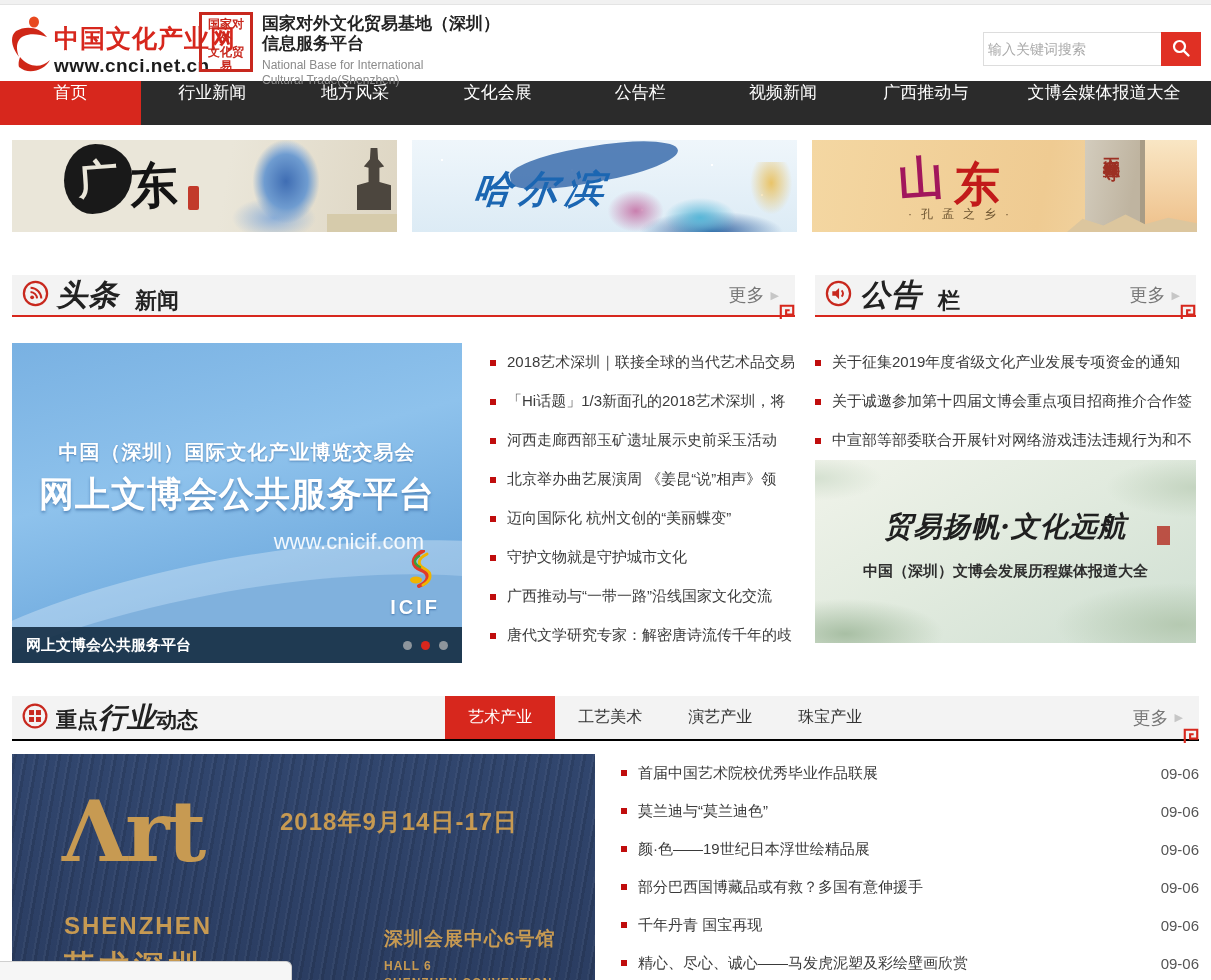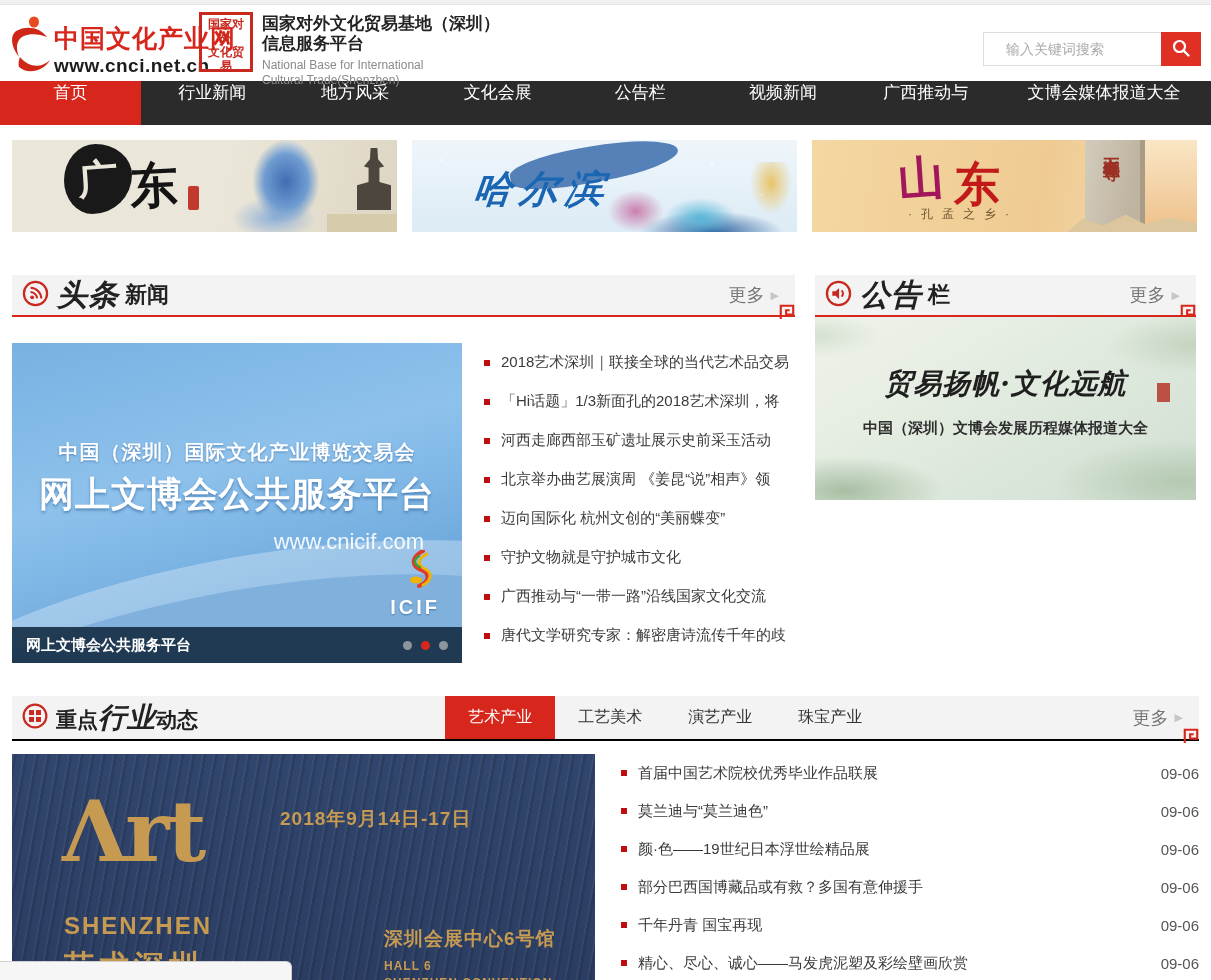--- a/index.html
+++ b/index.html
@@ -14,21 +14,21 @@
   .site-name { font-size:25px; font-weight:bold; color:#d7271d; letter-spacing:1px; }
   .site-url { font-size:19px; font-weight:bold; color:#1c1c1c; letter-spacing:.5px; }
   .seal { position:absolute; left:199px; top:7px; width:54px; height:60px;
     border:3px solid #c8281e; padding:2px 1px 0; color:#c8281e; text-align:center;
     font-family:"DejaVu Serif",serif; font-weight:bold; font-size:12px; line-height:1.18; overflow:hidden; }
   .base-text { position:absolute; left:262px; top:9px; }
   .base-cn { font-size:17px; font-weight:bold; color:#222; line-height:1.2; }
   .base-en { font-size:12px; color:#8a8a8a; line-height:1.25; margin-top:3px; }
   .search { position:absolute; left:983px; top:27px; display:flex; }
   .search input { width:178px; height:34px; border:1px solid #ddd; border-right:none;
-    padding:0 22px; font-size:14px; color:#333; outline:none; }
+    padding:0 4px; font-size:14px; color:#333; outline:none; }
   .search input::placeholder { color:#aaa; }
   .search button { width:40px; height:34px; background:#e03024; border:none; cursor:pointer;
     display:flex; align-items:center; justify-content:center; }
 
   
   .nav { height:44px; background:#2b2b2b; display:flex; }
   .nav-item { display:flex; justify-content:center; color:#fff;
     font-size:17px; cursor:pointer; flex:1; }
   .nav-item.active { background:#d7271d; flex:0 0 141px; }
   .nav-item.wide { flex:1.5; }
@@ -84,38 +84,38 @@
     font-size:17px; color:#9c3023; letter-spacing:2px; }
   .sd-hill { position:absolute; right:0; bottom:0; width:130px; height:22px; background:#dcc69e;
     clip-path:polygon(0 100%,12% 40%,28% 70%,45% 20%,60% 65%,78% 35%,100% 60%,100% 100%); }
 
   
   .main-row { display:flex; gap:20px; margin:43px 12px 0; }
   .col-left { width:783px; }
   .col-right { width:381px; }
   .sec-head { position:relative; height:42px; background:#f3f3f3; border-bottom:2px solid #d7271d;
     display:flex; align-items:center; padding-left:10px; }
-  .sec-title { display:flex; align-items:center; gap:6px; margin-left:8px; }
+  .sec-title { display:flex; align-items:flex-end; gap:16px; margin-left:8px; }
   .brush { font-family:"DejaVu Serif",serif; font-style:italic; font-weight:bold; font-size:30px;
     color:#222; letter-spacing:1px; }
   .regt { font-size:22px; font-weight:bold; color:#222; }
   .more-wrap { margin-left:auto; display:flex; align-items:center; cursor:pointer; }
   .more-label { font-size:18px; color:#777; }
   .more-arrow { font-size:11px; color:#c6c6c6; margin:0 16px 0 6px; }
   .more-arrow::after { content:"▶"; }
   .ornament { position:absolute; right:0; bottom:-9px; }
 
   .news-list { list-style:none; }
   .news-list li { display:flex; align-items:center; font-size:15px; color:#3a3a3a; cursor:pointer; }
   .news-list li::before { content:""; width:6px; height:6px; background:#c00d0d; margin-right:11px; flex:0 0 6px; }
   .news-list .t { white-space:nowrap; overflow:hidden; flex:1; }
   .news-list .d { color:#555; margin-left:20px; }
 
   .headline-body { display:flex; margin-top:26px; }
-  .headline-list { flex:1; padding-left:22px; }
+  .headline-list { flex:1; padding-left:28px; }
   .headline-list li { height:39px; }
 
   
   .slider { position:relative; width:450px; height:320px; overflow:hidden; flex:0 0 450px; cursor:pointer;
     background:linear-gradient(165deg,#79b1e2 0%,#8ec2ec 40%,#6ea9dd 75%,#5d9bd4 100%); }
   .sl-wave1 { position:absolute; left:-140px; bottom:-150px; width:800px; height:260px;
     background:rgba(255,255,255,.30); border-radius:50%; transform:rotate(-9deg); }
   .sl-wave2 { position:absolute; left:-180px; bottom:-190px; width:800px; height:260px;
     background:#4a90cf; border-radius:50%; transform:rotate(-11deg); }
   .sl-l1 { position:absolute; top:96px; width:100%; text-align:center; color:#fff; font-size:20px;
@@ -164,21 +164,21 @@
 
   
   .poster { position:relative; flex:0 0 583px; width:583px; height:257px; overflow:hidden; cursor:pointer;
     color:#c79a52; background:
       repeating-linear-gradient(100deg,rgba(255,255,255,.04) 0 2px,rgba(0,0,0,.10) 2px 5px,transparent 5px 11px),
       linear-gradient(180deg,#31466e 0%,#2a3c60 100%); }
   .po-art { position:absolute; left:50px; top:38px; font-size:84px; font-weight:bold; line-height:.95;
     font-family:"DejaVu Serif",serif; letter-spacing:-2px; }
   .po-shenzhen { position:absolute; left:52px; top:158px; font-size:24px; font-weight:bold; letter-spacing:2px; }
   .po-cn { position:absolute; left:52px; top:192px; font-size:30px; font-weight:bold; letter-spacing:5px; }
-  .po-date { position:absolute; left:268px; top:52px; font-size:19px; font-weight:bold; letter-spacing:1px; }
+  .po-date { position:absolute; left:268px; top:52px; font-size:24px; font-weight:bold; letter-spacing:1px; }
   .po-venue { position:absolute; left:372px; top:172px; font-size:19px; font-weight:bold; letter-spacing:1px; }
   .po-en { position:absolute; left:372px; top:204px; font-size:12px; font-weight:bold; line-height:1.4; letter-spacing:1px; }
 
   .tooltip-box { position:absolute; left:0; top:961px; width:292px; height:20px; background:#f6f6f6;
     border:1px solid #cfcfcf; border-left:none; border-bottom:none; border-top-right-radius:6px; z-index:20; }
 </style>
 </head>
 <body>
 
 <div class="topstrip"></div>
@@ -373,20 +373,31 @@
       <span class="more-wrap">
         <span class="more-label">更多</span>
         <span class="more-arrow"></span>
       </span>
       <span class="ornament">
         <svg width="16" height="16" viewBox="0 0 18 18">
           <path d="M2 17 L2 2 L16 2 L16 12 L8 12 L8 7 L12 7" fill="none" stroke="#d7271d" stroke-width="2.4"></path>
         </svg>
       </span>
     </div>
+    <ul class="news-list ann-list">
+      <li>
+          <span class="t">关于征集2019年度省级文化产业发展专项资金的通知</span>
+        </li>
+      <li>
+          <span class="t">关于诚邀参加第十四届文博会重点项目招商推介合作签</span>
+        </li>
+      <li>
+          <span class="t">中宣部等部委联合开展针对网络游戏违法违规行为和不</span>
+        </li>
+    </ul>
     <div class="ann-banner">
       <div class="ann-hills"></div>
       <div class="ann-banner-title">贸易扬帆·文化远航</div>
       <div class="ann-banner-sub">中国（深圳）文博会发展历程媒体报道大全</div>
       <span class="ann-seal"></span>
     </div>
   </div>
 </div>
 
 <div class="industry">

